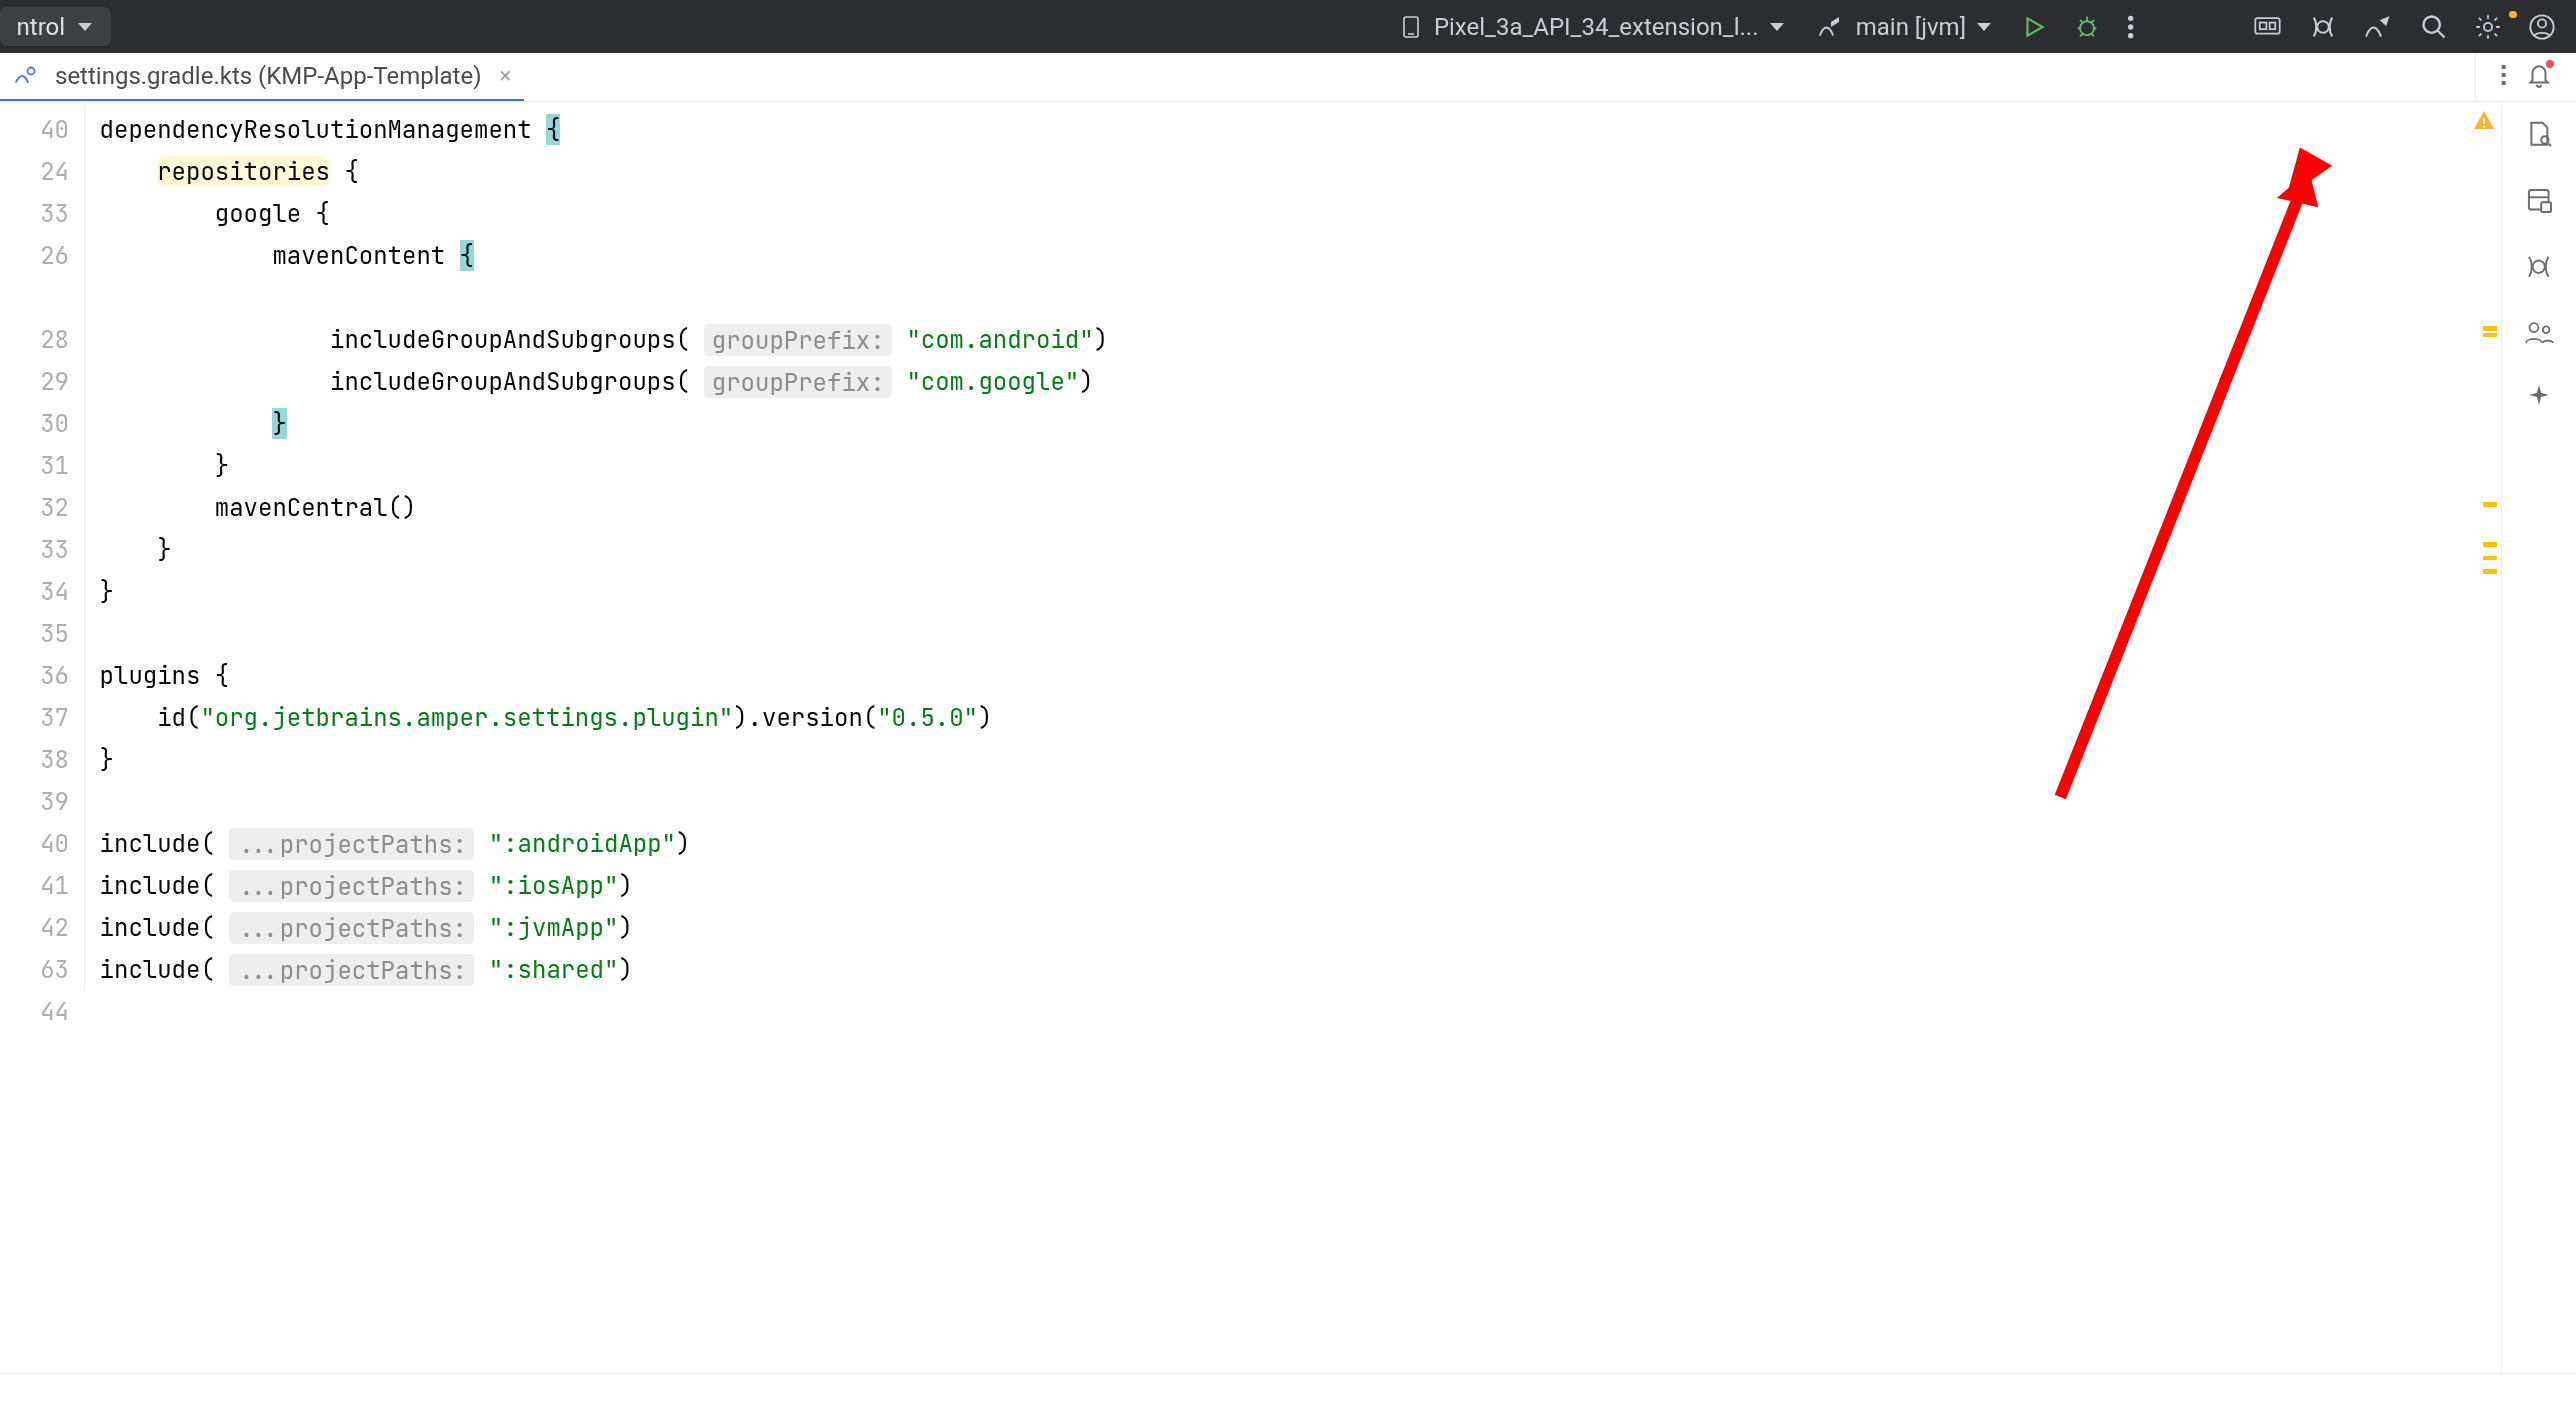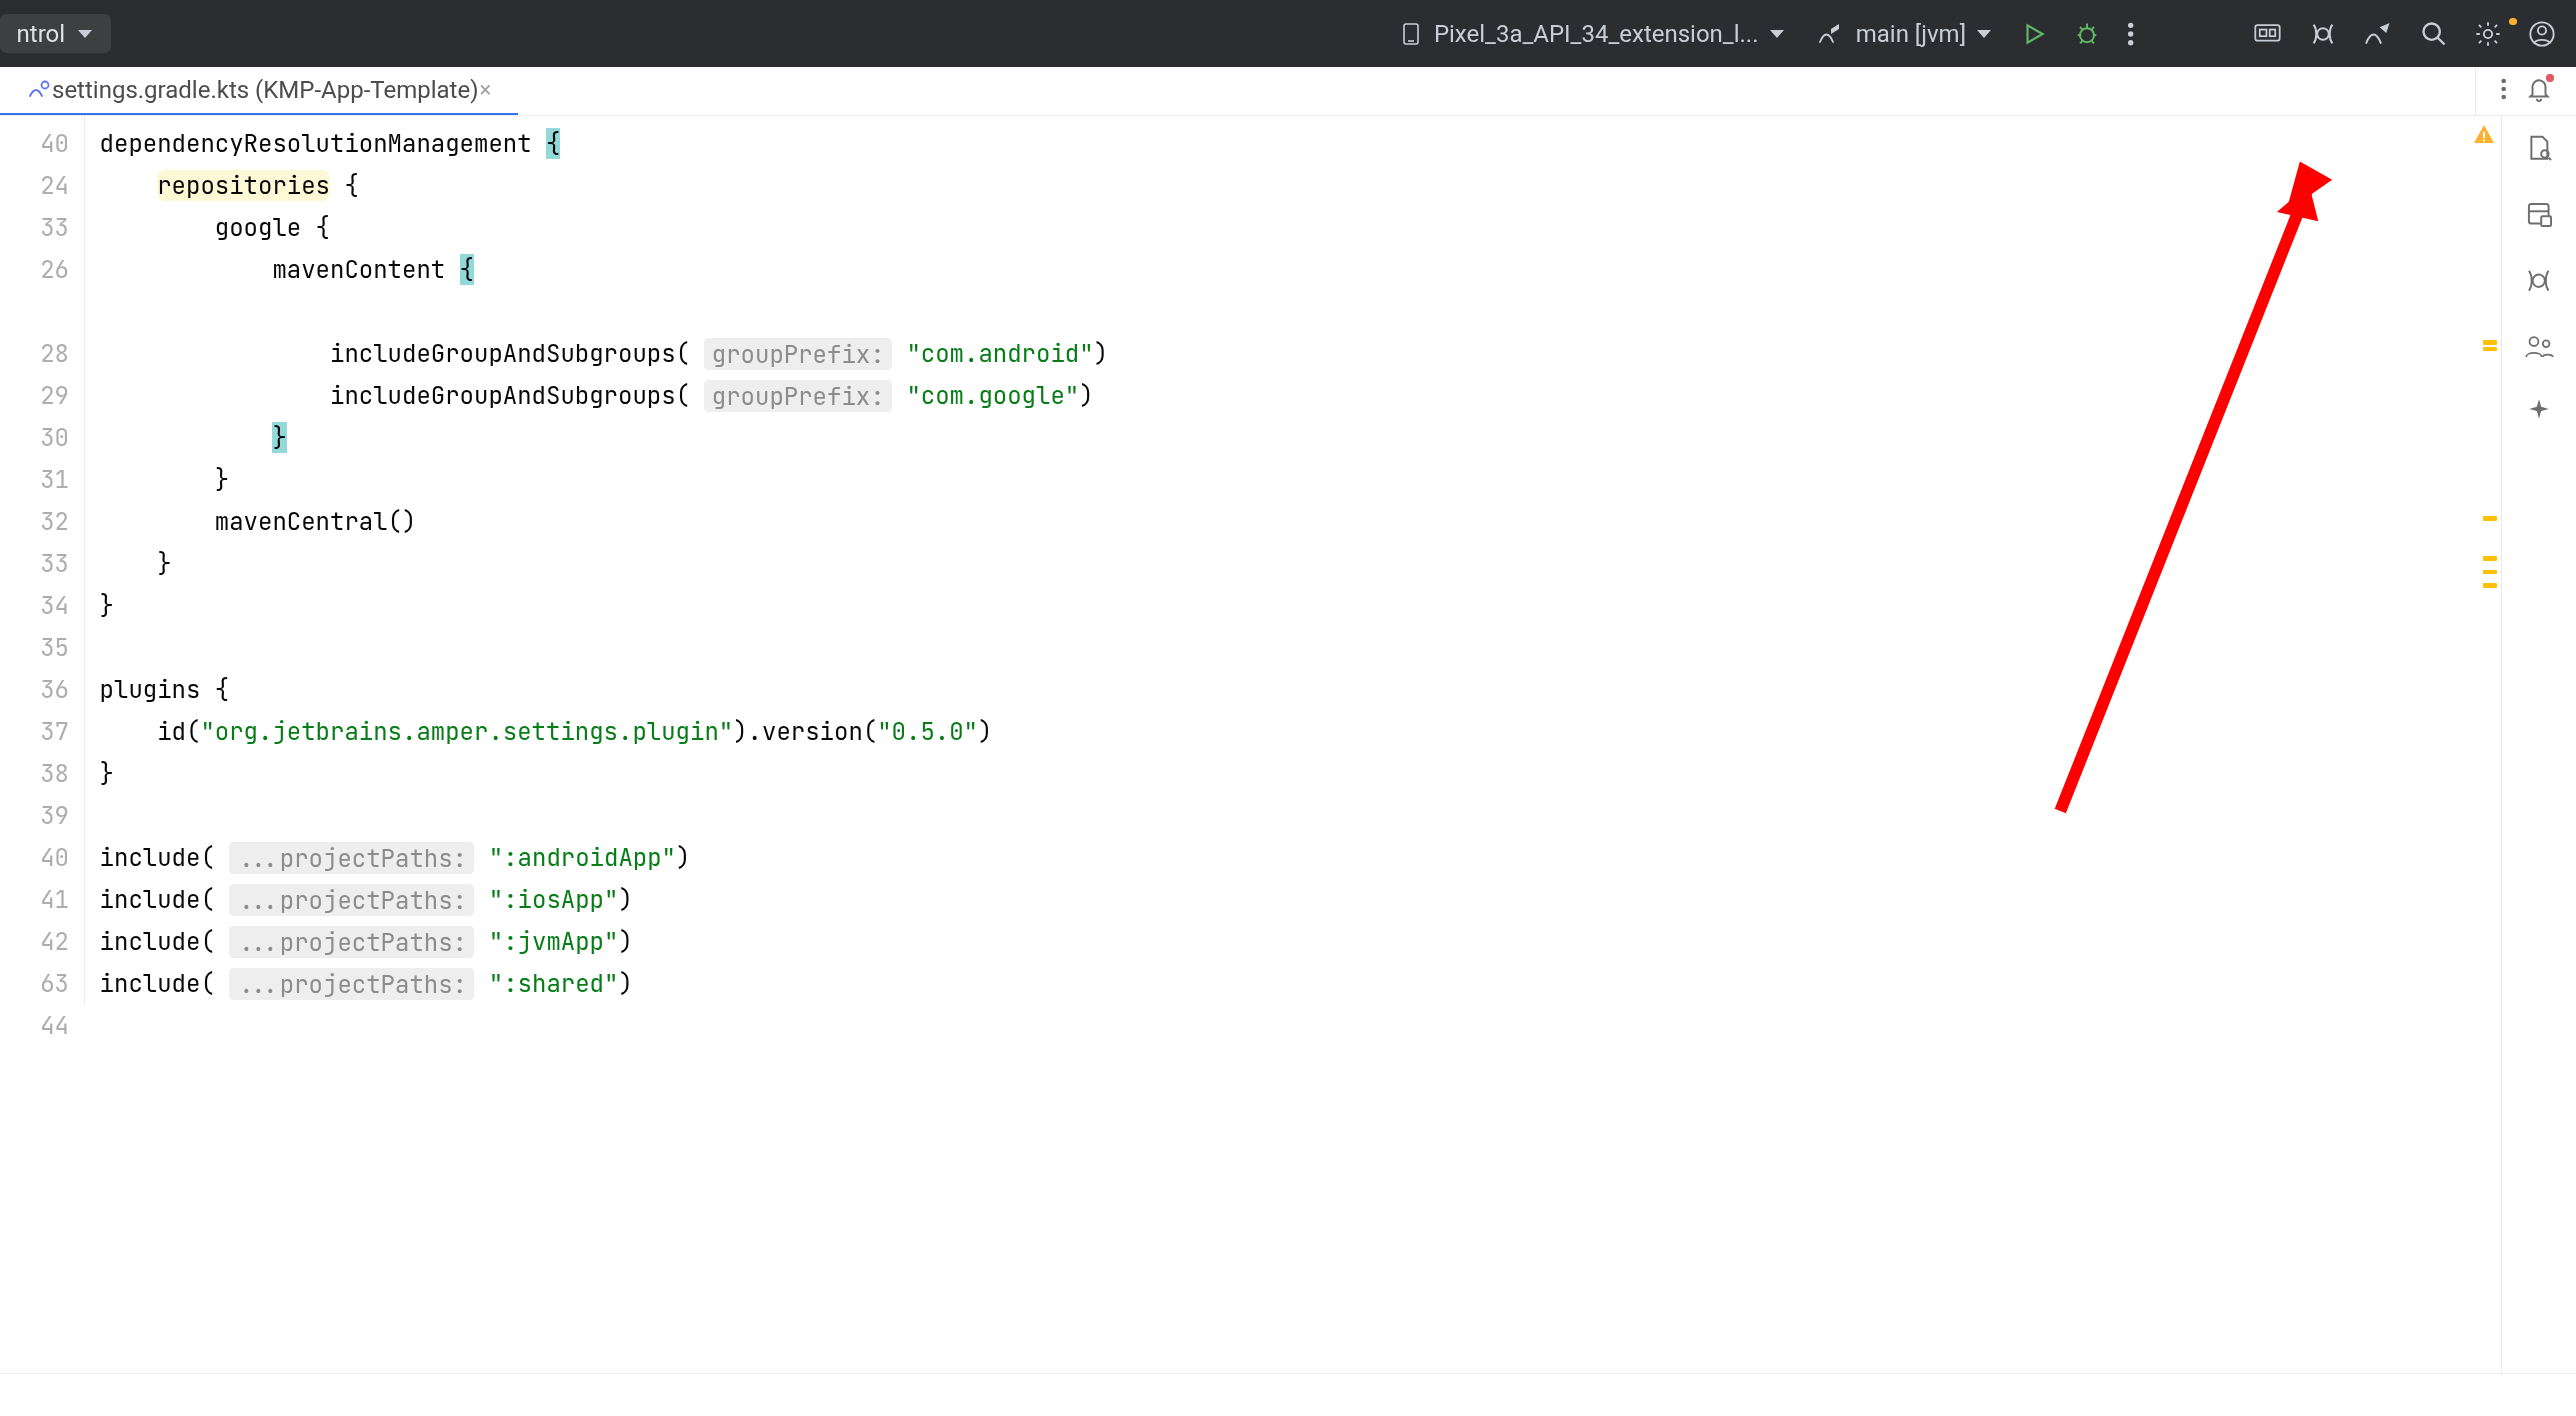--- a/index.html
+++ b/index.html
@@ -20,34 +20,34 @@
     --tool-border-right:#ebebeb;
     --highlight-yellow:#fff8d7;
     --highlight-teal:#93d9d9;
     --font-mono:'JetBrains Mono','Menlo','Consolas',monospace;
     --font-ui:-apple-system,BlinkMacSystemFont,'Segoe UI',Roboto,sans-serif;
   }
   html,body{margin:0;padding:0;height:100%;width:100%;background:var(--bg-body);font-family:var(--font-ui);}
   .wrap{display:flex;flex-direction:column;width:2576px;height:1416px;}
 
   
-  .top{background:var(--bg-top);height:67px;display:flex;align-items:center;color:#c9ced6;font-size:24px;}
+  .top{background:var(--bg-top);height:53px;display:flex;align-items:center;color:#c9ced6;font-size:24px;}
   .vc-pill{background:#3d3f41;border-radius:6.5px;padding:5.5px 18.4px 5.5px 16.6px;display:flex;align-items:center;gap:13px;margin-left:0;}
   .vc-pill span{color:#dfe1e5;}
   .chev{width:0;height:0;border-left:7.4px solid transparent;border-right:7.4px solid transparent;border-top:8.3px solid #c9ced6;}
   .spacer{flex:1;}
   .hdr-btn{display:flex;align-items:center;gap:11px;padding:0 16.6px;cursor:pointer;}
   .hdr-btn svg{display:block;}
   .hdr-ic{padding:0 13px;cursor:pointer;}
   .hdr-ic svg{display:block;}
   .dot{width:7.4px;height:7.4px;border-radius:50%;position:relative;}
 
   
   .tabrow{height:48px;display:flex;align-items:stretch;border-bottom:0.9px solid var(--gutter-border);}
-  .tab{display:flex;align-items:center;gap:1px;padding:0 27px;border-bottom:2.8px solid transparent;font-size:24px;color:#4c4c4c;cursor:pointer;}
+  .tab{display:flex;align-items:center;gap:18px;padding:0 13px;border-bottom:2.8px solid transparent;font-size:24px;color:#4c4c4c;cursor:pointer;}
   .tab.active{border-bottom-color:var(--hover-blue);}
   .close-x{color:#a0a0a0;font-size:22px;line-height:1;}
   .tr-gap{flex:1;}
   .tr-actions{display:flex;align-items:center;padding:0 13px;gap:18.4px;border-left:0.9px solid var(--tool-border-right);}
 
   
   .notif{background:var(--notif-bg);border-bottom:1.4px solid var(--notif-border);display:flex;align-items:center;height:52px;padding:0 28px;font-size:24px;color:#1f1f1f;}
   .notif .msg{flex:1;}
   .notif a{color:var(--link);text-decoration:none;padding:0 22px;}
   .notif .sep{width:0.9px;height:33px;background:rgba(0,0,0,.12);}

